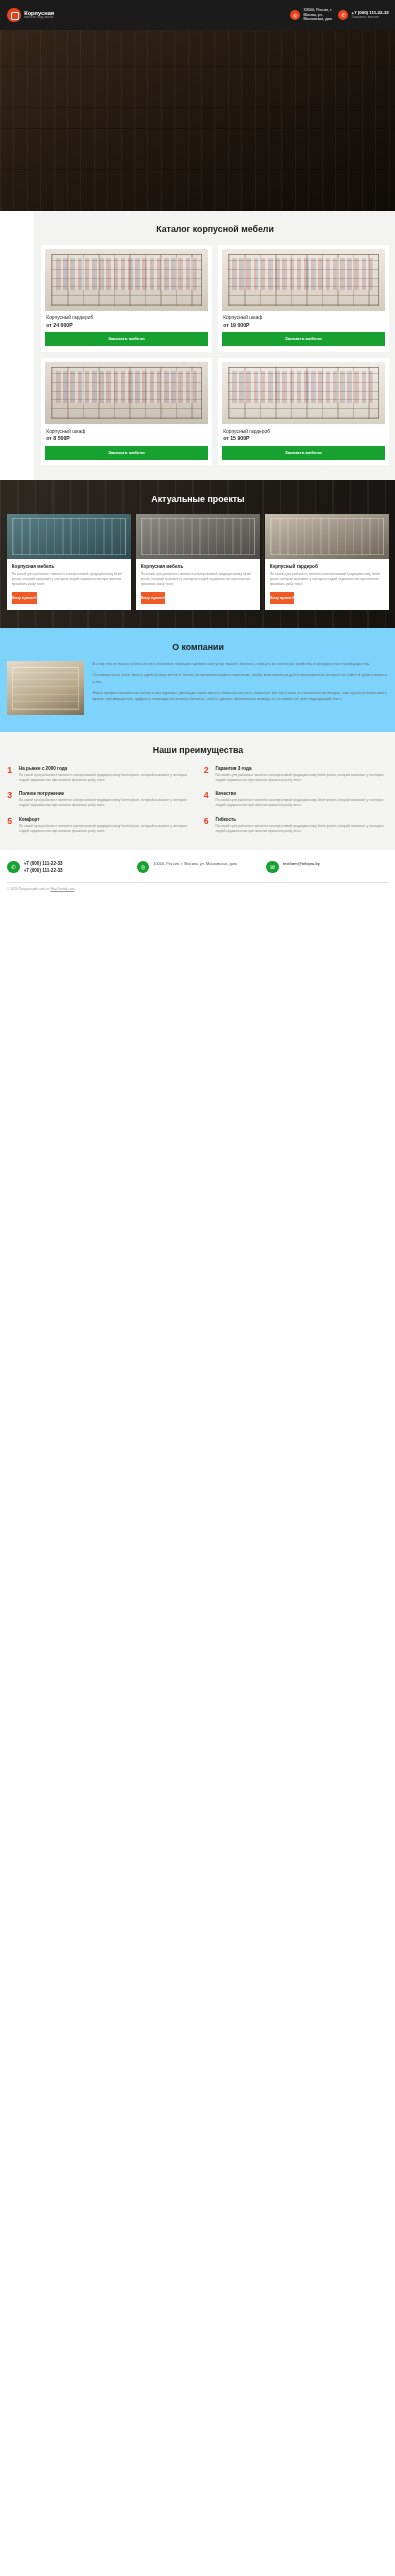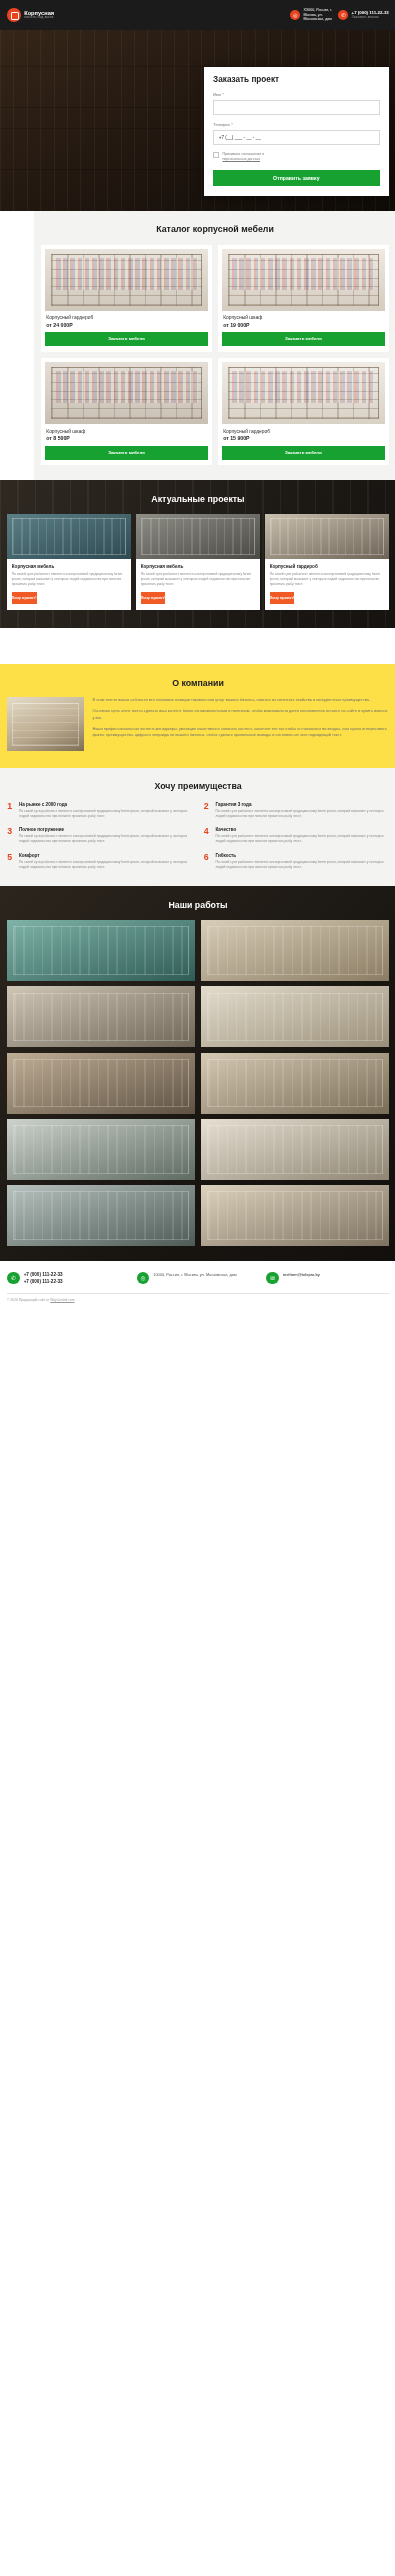--- a/index.html
+++ b/index.html
@@ -170,21 +170,21 @@
   .proj-name { font-size: 4.6px; font-weight: bold; color: #1b1b1b; margin: 4.6px 4.6px 3.1px; }
   .proj-text { font-size: 3.3px; color: #8a8a8a; line-height: 1.5; margin: 0 4.6px 5.2px; }
   .btn-proj {
     display: block; margin: 0 4.6px; height: 12.4px; line-height: 12.4px;
     background: #ef5a27; color: #fff; text-align: center;
     font-size: 3.9px; font-weight: bold; border: none; cursor: pointer;
     font-family: "Liberation Sans", sans-serif;
   }
 
   
-  .about { padding: 14.4px 7.2px 16.5px; background: #fde047; margin-top: 36px; }
+  .about { padding: 14.4px 7.2px 16.5px; background: #7dd3fc; }
   .about-title { text-align: center; font-size: 8.8px; font-weight: bold; margin-bottom: 9.3px; }
   .about-row { display: flex; gap: 8.2px; }
   .about-img {
     width: 77px; height: 54px; flex: none;
     background: linear-gradient(160deg,#e5dcc9,#b9a88c 60%,#7d6e55);
     position: relative; overflow: hidden;
   }
   .about-img:after {
     content:""; position:absolute; inset:5.2px;
     border:1px solid rgba(255,255,255,.35);
@@ -270,43 +270,20 @@
       <div class="hdr-ico">✆</div>
       <div>
         <div class="hdr-phone-line">+7 (000) 111-22-33</div>
         <div class="hdr-phone-sub">Заказать звонок</div>
       </div>
     </div>
   </div>
 
   <div class="hero">
 
-    <div class="form-card">
-      <div class="form-title">Заказать проект</div>
-
-      <div class="field-group">
-        <div class="field-label">Имя *</div>
-        <input class="field-input" type="text" placeholder="" style="">
-      </div>
-
-      <div class="field-group">
-        <div class="field-label">Телефон *</div>
-        <input class="field-input" type="text" value="+7 (__) ___ - __ - __" style="">
-      </div>
-
-      <div class="consent">
-        <div class="cbox"></div>
-        <div class="consent-text">
-          <span>Принимаю соглашение о</span><br>
-          <u>персональных данных</u>
-        </div>
-      </div>
-
-      <button class="btn-submit">Отправить заявку</button>
-    </div>
   </div>
 
   <div class="section bg-light">
     <div class="sec-title">Каталог корпусной мебели</div>
     <div class="cat-grid">
 
       <div class="cat-card">
         <div class="cat-img shelf-art w-a"></div>
         <div class="cat-name">Корпусный гардероб</div>
         <div class="cat-price">от 24 000Р</div>
@@ -371,21 +348,21 @@
       <div class="about-img"></div>
       <div class="about-text">
         <p>В этом тексте важно соблюсти всё ключевые позиции такового или услуг вашего бизнеса, описать их полезные свойства и конкурентные преимущества.</p>
         <p>Основная цель этого текста сделать ваш контент более ознакомительным и полезным, чтобы максимально долго пользователь остался на сайте и купить именно у вас.</p>
         <p>Наши профессиональные контент-менеджеры, умеющие качественно написать контент, наполнят его так чтобы он показался во входах, нам нужно интересовать факты: преимущества, цифры и неправда ли вашего бизнеса, чтобы сделать правильные выводы и составить из него подходящий текст.</p>
       </div>
     </div>
   </div>
 
   <div class="adv">
-    <div class="sec-title">Хочу преимущества</div>
+    <div class="sec-title">Наши преимущества</div>
     <div class="adv-grid">
 
       <div class="adv-item">
         <div class="adv-num">1</div>
         <div>
           <div class="adv-name">На рынке с 2000 года</div>
           <div class="adv-text">По своей сути рыбатекст является альтернативой традиционному lorem ipsum, который вызывает у некторых людей недовольство при попытке прочитать рыбу текст.</div>
         </div>
       </div>
 
@@ -425,35 +402,20 @@
         <div class="adv-num">6</div>
         <div>
           <div class="adv-name">Гибкость</div>
           <div class="adv-text">По своей сути рыбатекст является альтернативой традиционному lorem ipsum, который вызывает у некторых людей недовольство при попытке прочитать рыбу текст.</div>
         </div>
       </div>
 
     </div>
   </div>
 
-  <div class="works">
-    <div class="sec-title">Наши работы</div>
-    <div class="works-grid">
-      <div class="work-img k1"></div>
-      <div class="work-img k2"></div>
-      <div class="work-img k3"></div>
-      <div class="work-img k4"></div>
-      <div class="work-img k5"></div>
-      <div class="work-img k6"></div>
-      <div class="work-img k7"></div>
-      <div class="work-img k8"></div>
-      <div class="work-img k9"></div>
-      <div class="work-img k10"></div>
-    </div>
-  </div>
 
   <div class="footer">
     <div class="foot-row">
 
       <div class="foot-col">
         <div class="foot-ico">✆</div>
         <div class="foot-phone">
           <div>+7 (000) 111-22-33</div>
           <div>+7 (000) 111-22-33</div>
         </div>

